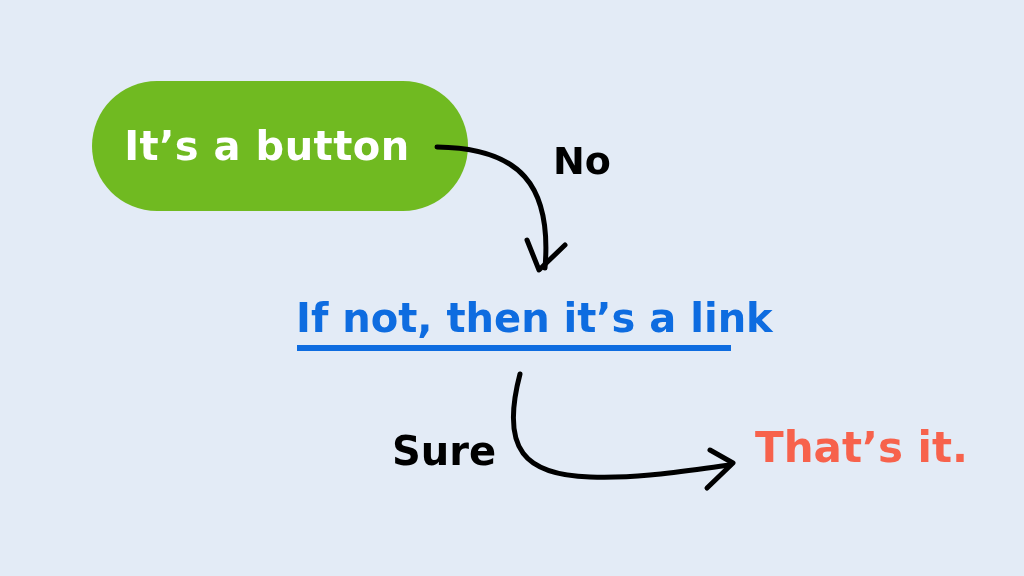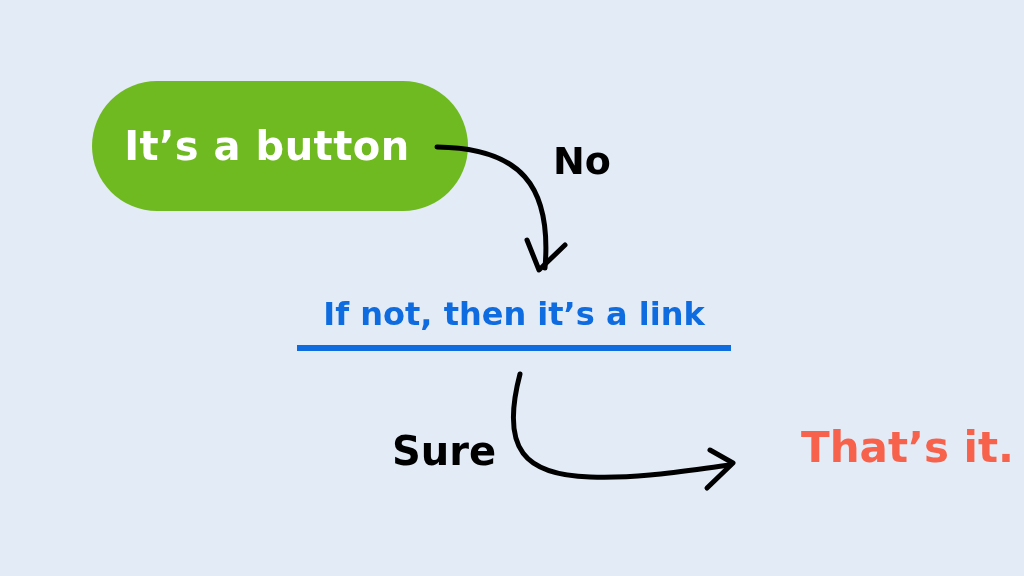--- a/index.html
+++ b/index.html
@@ -5,23 +5,23 @@
     html, body { margin:0; padding:0; }
     body { width:1024px; height:576px; background:#e3ebf6; position:relative; overflow:hidden;
       font-family:"DejaVu Sans", sans-serif; }
     .pill { position:absolute; left:92px; top:81px; width:376px; height:130px; border-radius:65px;
       background:#70ba21; display:flex; align-items:center; justify-content:center; }
     .pill span { color:#fff; font-weight:bold; font-size:40px; letter-spacing:0.5px; margin-right:26px; }
     .lbl { position:absolute; font-weight:bold; color:#000; }
     .no { left:553px; top:124px; font-size:38px;margin-top:15px; }
     .sure { left:392px; top:428px; font-size:40px;text-align:right; }
     .link { position:absolute; left:296px; top:295px; width:436px; text-align:center;
-      font-weight:bold; font-size:32px; color:#0e6ce0; white-space:nowrap; }
+      font-weight:bold; font-size:40px; color:#0e6ce0; white-space:nowrap; }
     .uline { position:absolute; left:297px; top:345px; width:434px; height:6px; background:#0e6ce0; }
-    .end { position:absolute; left:755px; top:423px; font-weight:bold; font-size:42px; color:#f7624c; white-space:nowrap;margin-left:46px; }
+    .end { position:absolute; left:755px; top:423px; font-weight:bold; font-size:42px; color:#f7624c; white-space:nowrap; }
     svg { position:absolute; left:0; top:0; }
   </style>
 </head>
 <body>
 
 <div class="pill">
   <span>It’s a button</span>
 </div>
 
 <svg width="1024" height="576">

